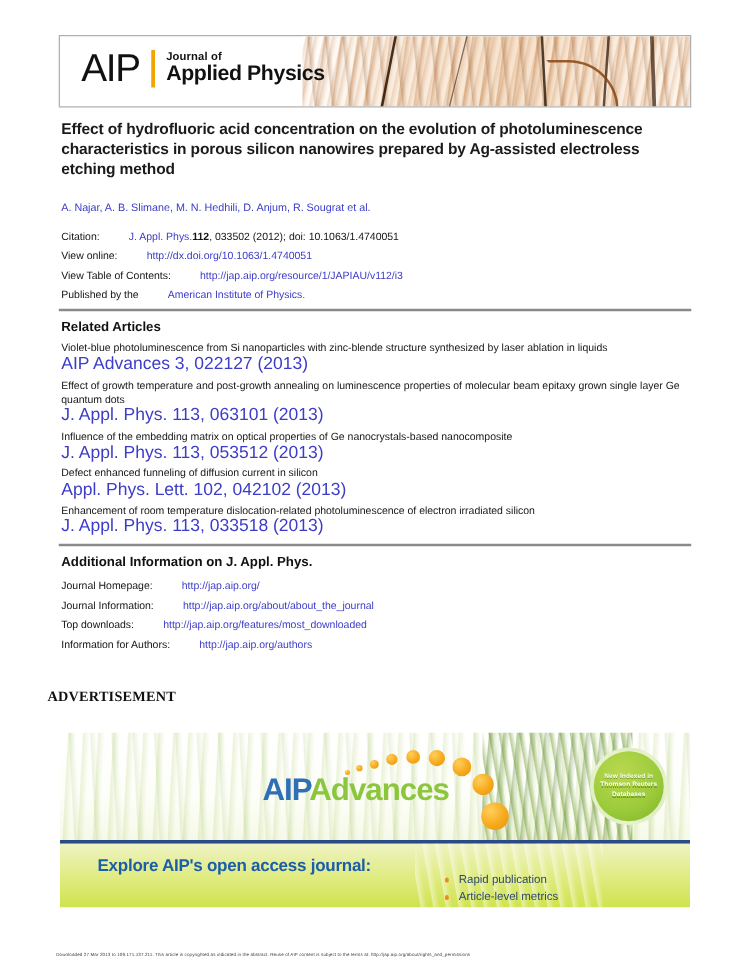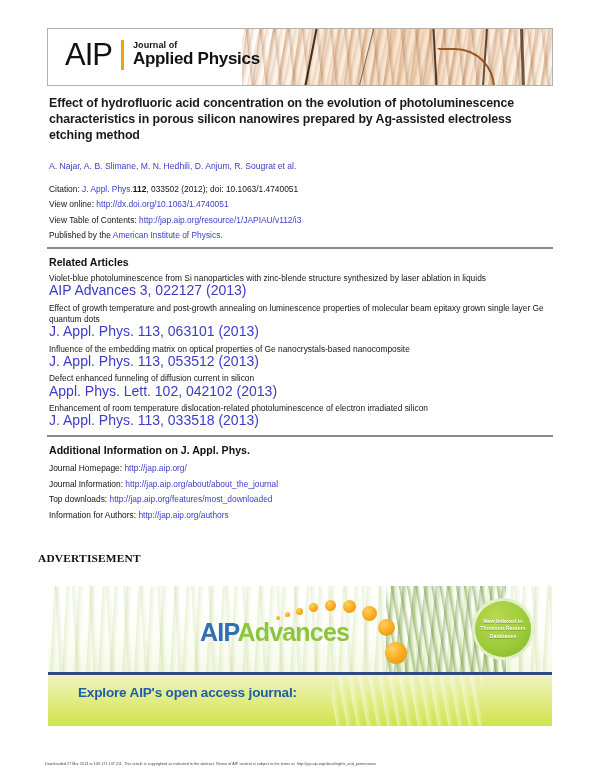--- a/index.html
+++ b/index.html
@@ -94,21 +94,21 @@
     position: absolute; left: 49px; top: 160px; width: 500px;
     font-size: 8.6px; color: #3c3cc8; line-height: 12px;
   }
 
   
   .citation { position: absolute; left: 49px; top: 182px; width: 500px; }
   .citation .row {
     font-size: 8.4px; color: #141414; line-height: 15.4px;
     white-space: nowrap;
   }
-  .lnk { color: #3c3cc8; }
+  .lnk { color: #3c3cc8; margin-left: 21px; }
   .b { font-weight: bold; color:#141414;text-align:right; }
 
   
   .rule {
     position: absolute; left: 47px; width: 506px;
     height: 2px; background: #8a8a8a;
   }
   #rule-1 { top: 247px; }
   #rule-2 { top: 435px; }
 
@@ -175,21 +175,21 @@
   }
   .ad-bottom::after {
     content:""; position:absolute; right: 70px; top:0; width: 150px; height:100%;
     background: repeating-linear-gradient(80deg,
       rgba(255,255,255,0.00) 0px, rgba(255,255,255,0.00) 4px,
       rgba(255,255,255,0.45) 5px, rgba(255,255,255,0.00) 10px);
   }
   .advances-logo {
     position: absolute; left: 152px; top: 34px;
     font-size: 25px; font-weight: bold; letter-spacing: -.8px;
-    line-height: 1; white-space: nowrap; z-index: 4;
+    line-height: 1; white-space: nowrap; z-index: 4; padding-left: 10px;
   }
   .advances-logo .aip { color: #2f6fb5; }
   .advances-logo .adv { color: #8cc63e; }
   .dot {
     position: absolute; border-radius: 50%; z-index: 3;
     background: radial-gradient(circle at 34% 30%, #ffcf5c 0%, #f7a91c 55%, #e8920c 100%);
   }
   .badge {
     position: absolute; right: 18px; top: 12px;
     width: 62px; height: 62px; border-radius: 50%;
@@ -330,17 +330,22 @@
     <div class="advances-logo"><span class="aip">AIP</span><span class="adv">Advances</span></div>
 
     <div class="badge">
       <span class="badge-text">New Indexed in Thomson Reuters Databases</span>
     </div>
 
     <div class="ad-divider"></div>
     <div class="ad-bottom"></div>
 
     <div class="ad-tagline">Explore AIP's open access journal:</div>
+    <ul class="ad-bullets">
+      <li>Rapid publication</li>
+      <li>Article-level metrics</li>
+      <li>Post-publication rating and commenting</li>
+    </ul>
   </div>
 
   <div class="footer">Downloaded 27 Mar 2013 to 109.171.137.211. This article is copyrighted as indicated in the abstract. Reuse of AIP content is subject to the terms at: http://jap.aip.org/about/rights_and_permissions</div>
 
 </div>
 
 </body></html>

